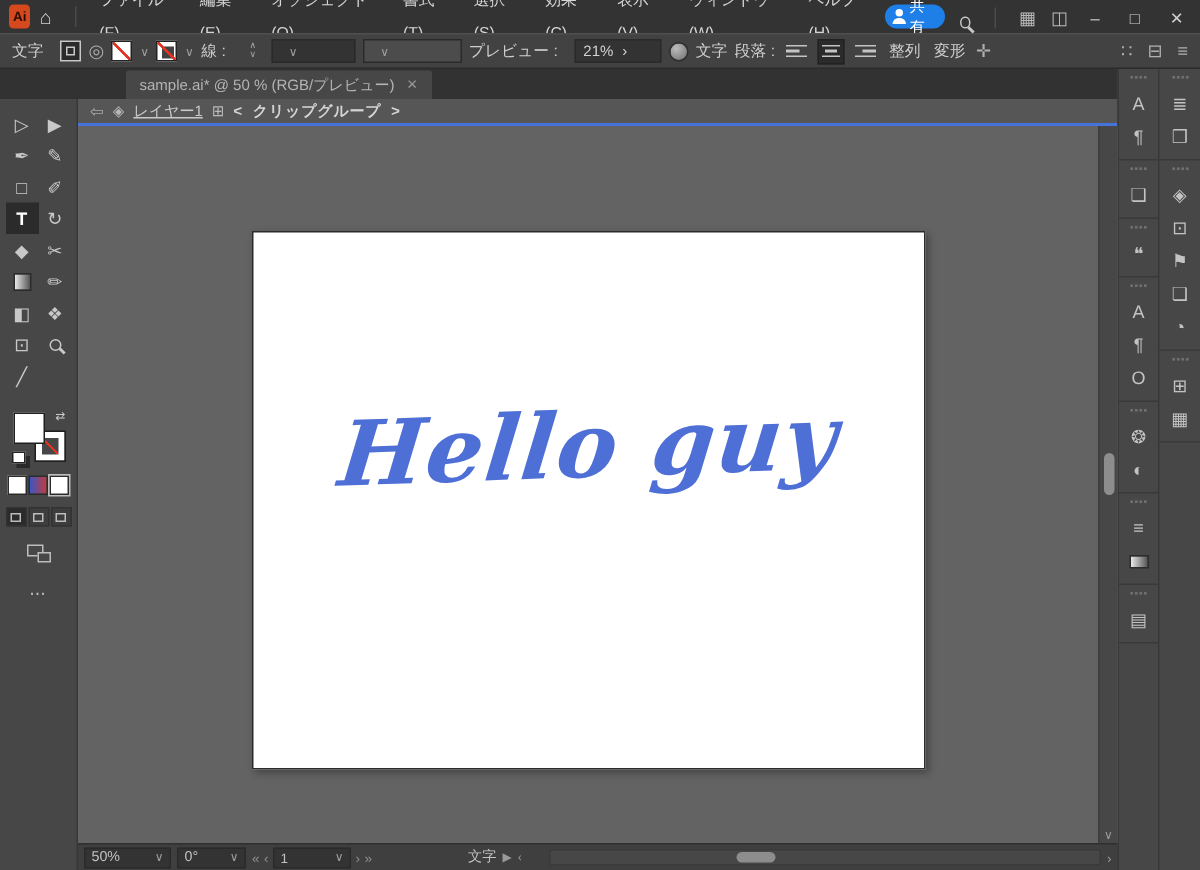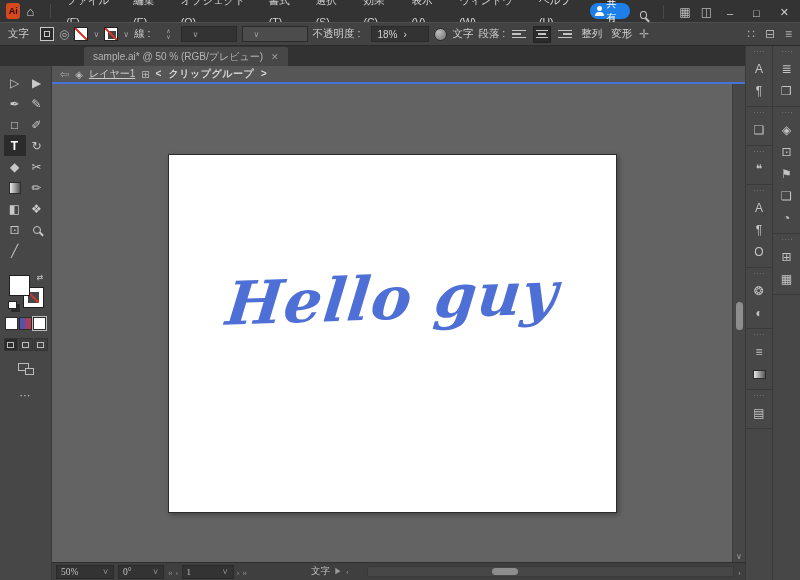--- a/index.html
+++ b/index.html
@@ -115,21 +115,21 @@
   .hello { position:absolute; left:0; right:0; top:40%; transform:translateY(-50%) skewX(-8deg) rotate(-2deg);
            text-align:center; font-family:"DejaVu Serif","Liberation Serif",serif; font-style:italic;
            font-weight:bold; font-size:60px; color:#4e6fd6; letter-spacing:1px; }
   .vscroll { position:absolute; right:0; top:0; bottom:0; width:13px; background:#474747;
              border-left:1px solid #3c3c3c; }
   .vthumb { position:absolute; left:3px; top:218px; width:7px; height:28px; background:#8d8d8d; border-radius:4px; }
   .vchev { position:absolute; bottom:1px; left:0; right:0; text-align:center; color:#9b9b9b; font-size:8px; }
 
   
   .bottombar { height:18px; background:#3f3f3f; border-top:1px solid #2f2f2f; display:flex;
-               align-items:center; gap:4px; padding:0 4px; flex:0 0 18px; font-size:9.5px;font-family:Liberation Serif, serif; }
+               align-items:center; gap:4px; padding:0 4px; flex:0 0 18px; font-size:9.5px; }
   .bb-box { background:#333; border:1px solid #2a2a2a; height:14px; display:flex; align-items:center;
             justify-content:space-between; padding:0 4px; color:#c2c2c2; gap:5px; }
   .bb-zoom { width:58px; } .bb-rot { width:46px; } .bb-ab { width:52px; }
   .bb-nav { color:#8f8f8f; font-size:9px; display:flex; align-items:center; gap:3px; }
   .bb-status { color:#c2c2c2; margin-left:60px; }
   .bb-arr { color:#9a9a9a; font-size:8px; }
   .hscroll { flex:1; height:11px; background:#474747; border:1px solid #3a3a3a; border-radius:2px;
              position:relative; margin-left:14px; }
   .hthumb { position:absolute; left:34%; top:1px; width:26px; height:7px; background:#8d8d8d; border-radius:4px; }
   .hend { color:#9b9b9b; font-size:9px; }
@@ -194,23 +194,23 @@
       <span>∨</span>
     </span>
     <span class="field" style="width:56px">
       <span></span>
         <span class="chev">∨</span>
     </span>
     <span class="field dis" style="width:66px">
       <span></span>
         <span class="chev">∨</span>
     </span>
-    <span class="ob-label">不透明度 :</span>
+    <span class="ob-label">プレビュー :</span>
     <span class="field" style="width:58px">
-      <span>18%</span>
+      <span>21%</span>
       <span>›</span>
     </span>
     <span class="style-circle"></span>
     <span class="ob-label" style="margin:0">文字</span>
     <span class="ob-label" style="margin:0">段落 :</span>
     <span class="align-btn al-l">
         <i></i>
         <i></i>
         <i></i>
       </span>

